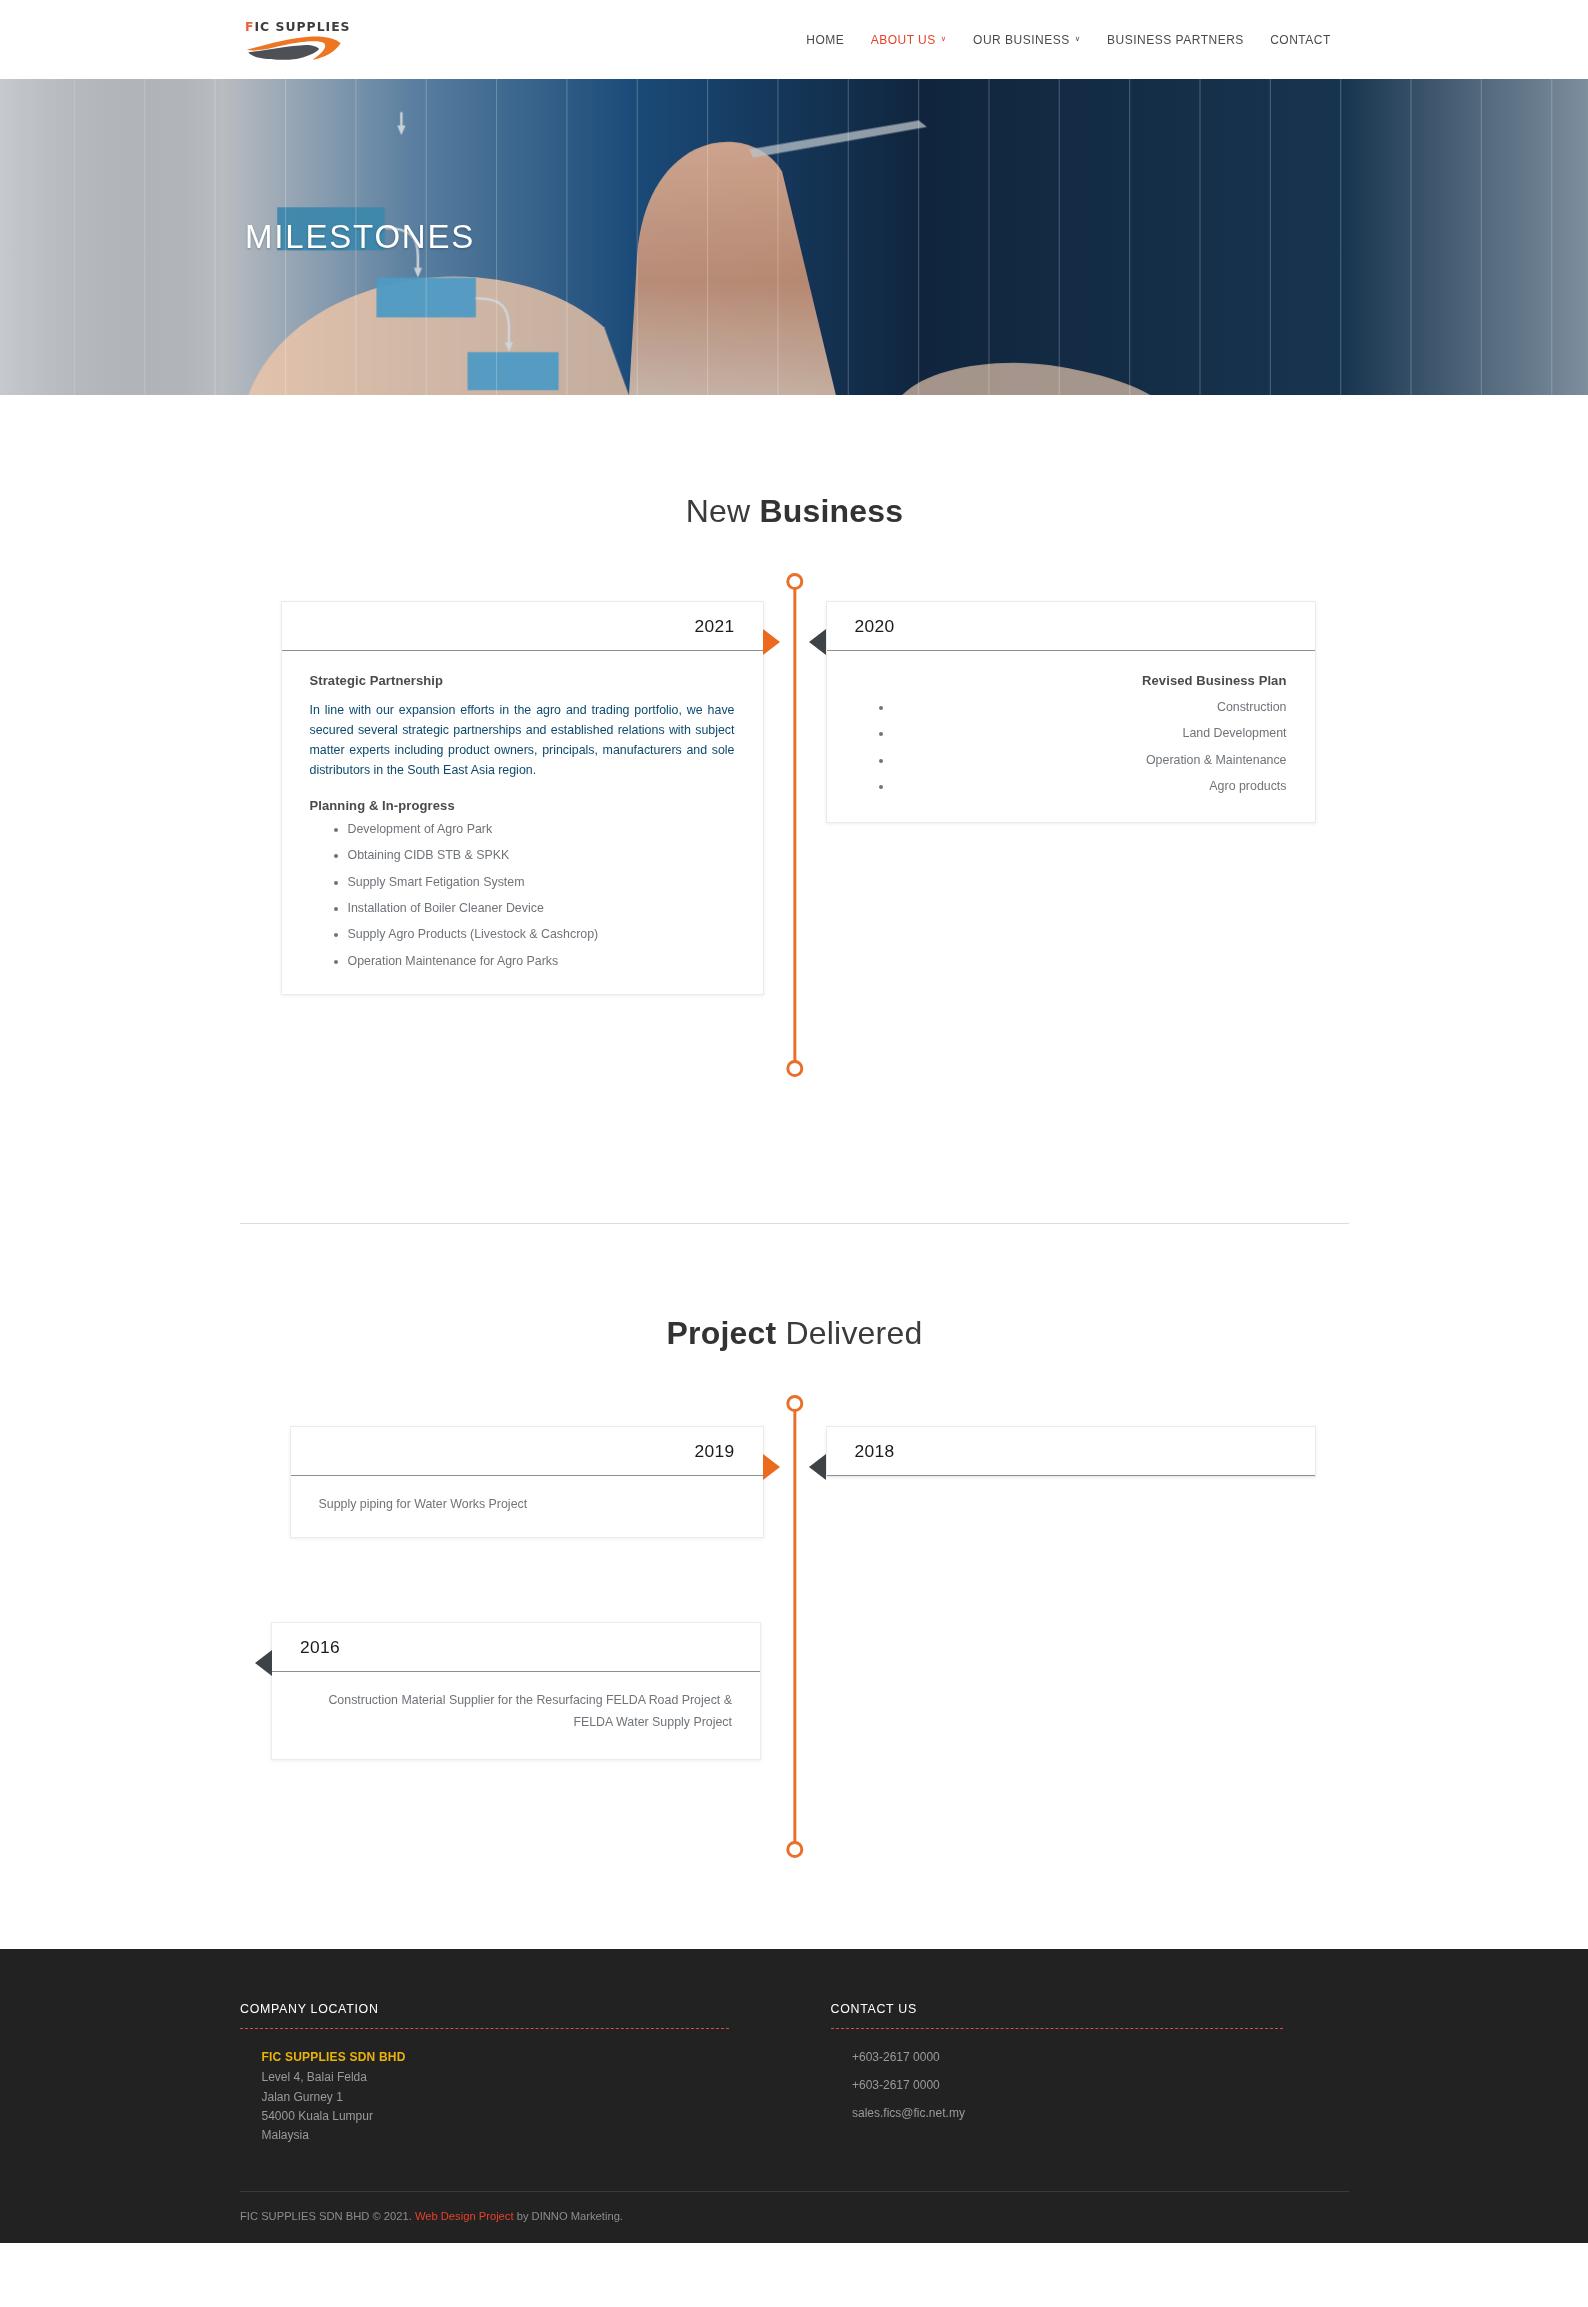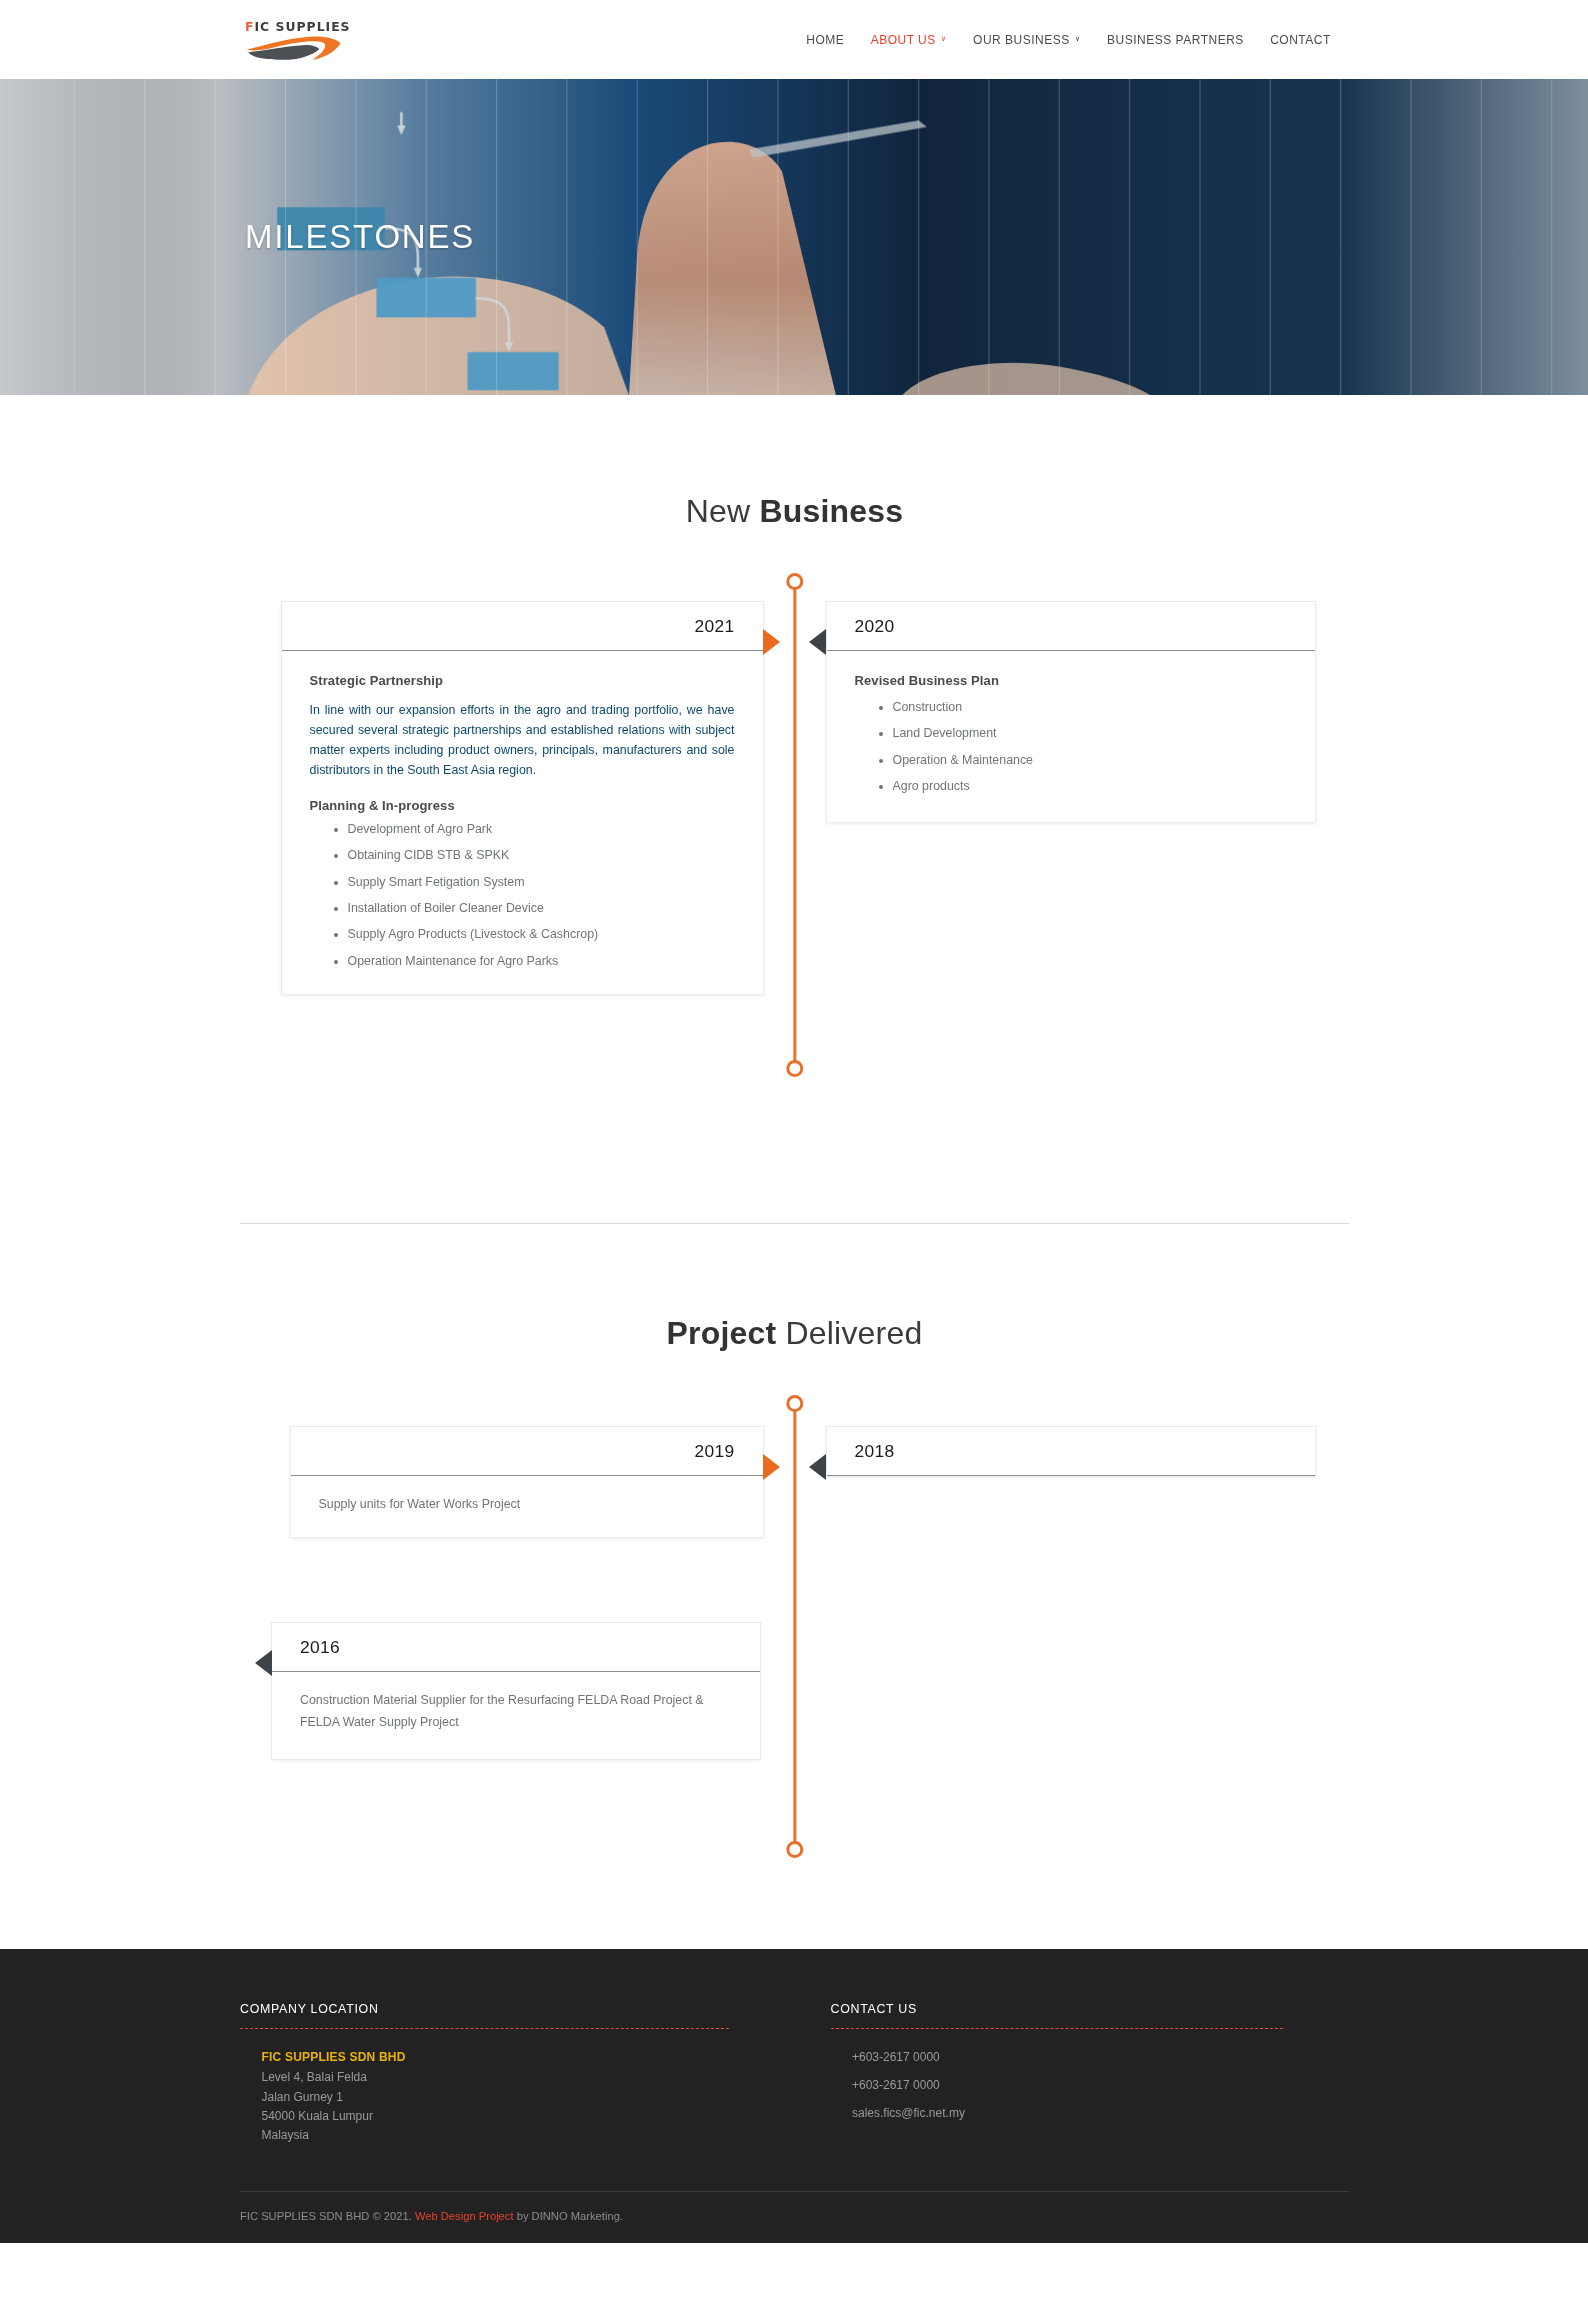--- a/index.html
+++ b/index.html
@@ -125,21 +125,21 @@
     border-radius: 50%;
     background: #ffffff;
     z-index: 3;
   }
   .spine-cap.top { top: -8.3px; }
   .spine-cap.bottom { bottom: -8.3px; }
 
   .tl-row { display: flex; position: relative; }
   .tl-col { width: 50%; position: relative; }
   .tl-col.left { padding-right: 31px; display: flex; justify-content: flex-end; }
-  .tl-col.right { padding-left: 31px; }
+  .tl-col.right { padding-left: 31px; text-align: right; }
 
   .card {
     background: #ffffff;
     border: 0.8px solid #ebebeb;
     box-shadow: 0 0.8px 3.3px rgba(0,0,0,.07);
     position: relative;
     width: 100%;
   }
   .card-head {
     height: 49px;
@@ -449,21 +449,21 @@
     <div class="spine-cap bottom"></div>
 
     <div class="tl-row" style="padding-top:23px;">
       <div class="tl-col left">
         <div class="card" style="max-width:474px;">
           <div class="arrow right-orange"></div>
           <div class="card-head align-right">
             <span class="card-year">2019</span>
           </div>
           <div class="card-body" style="padding:18px 28px 21.5px 28px;">
-            <div class="card-plain">Supply units for Water Works Project</div>
+            <div class="card-plain">Supply piping for Water Works Project</div>
           </div>
         </div>
       </div>
       <div class="tl-col right">
         <div class="card" style="max-width:490px;">
           <div class="arrow left-dark"></div>
           <div class="card-head">
             <span class="card-year">2018</span>
           </div>
         </div>

